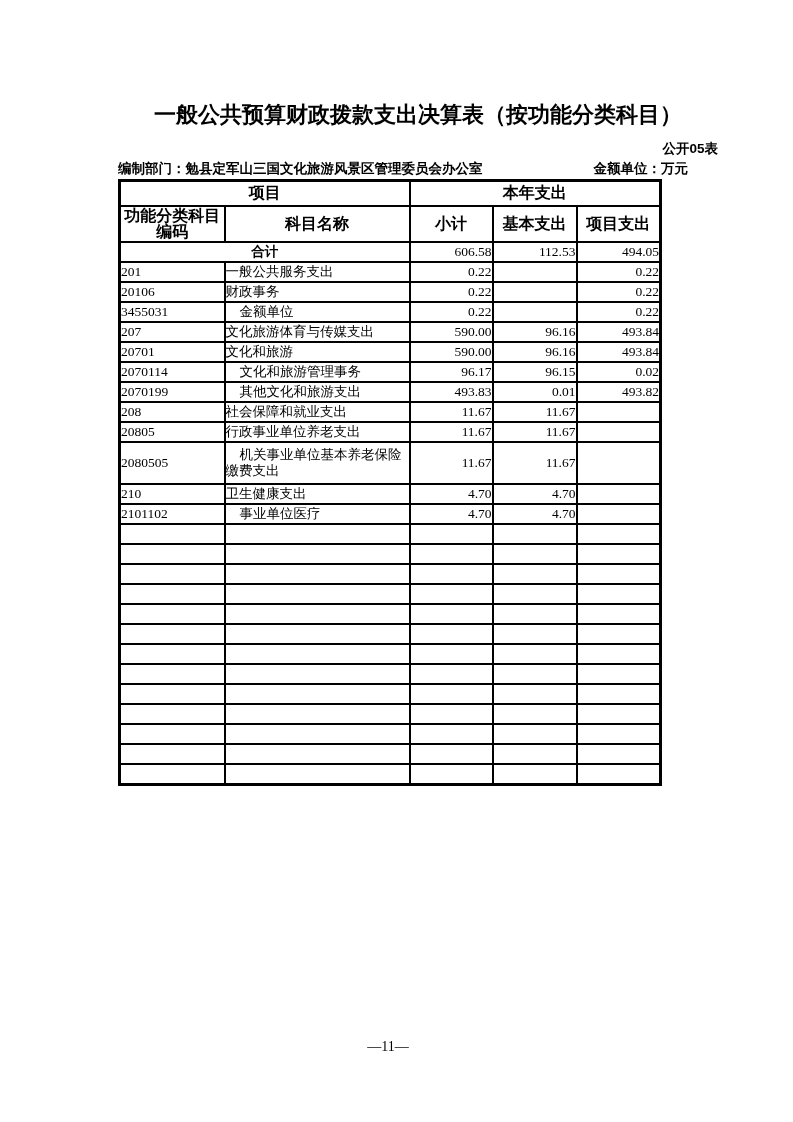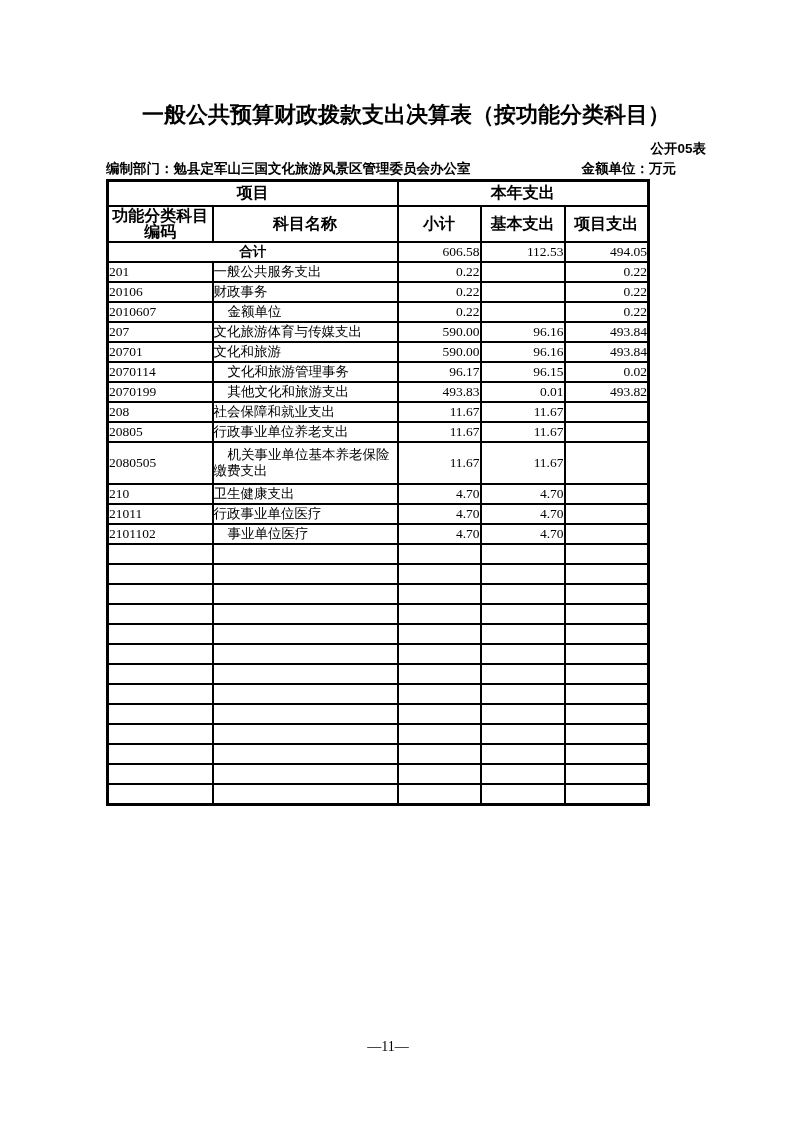--- a/index.html
+++ b/index.html
@@ -3,21 +3,21 @@
 <meta charset="utf-8">
 <style>
   html, body { margin: 0; padding: 0; }
   body {
     width: 793px; height: 1122px;
     background: #ffffff; color: #000;
     position: relative; overflow: hidden;
     font-family: "Liberation Serif", serif;
   }
   .content {
-    position: absolute; left: 106px; top: 0; width: 600px;
+    position: absolute; left: 118px; top: 0; width: 600px;
   }
   .title {
     margin-top: 100px;
     text-align: center;
     font-family: "Liberation Sans", sans-serif;
     font-weight: bold;
     font-size: 22px;
     line-height: 30px;
     white-space: nowrap;
   }
@@ -139,21 +139,21 @@
           <td class="num">0.22</td>
         </tr>
         <tr>
           <td class="code">20106</td>
           <td class="name">财政事务</td>
           <td class="num">0.22</td>
           <td class="num"></td>
           <td class="num">0.22</td>
         </tr>
         <tr>
-          <td class="code">2010607</td>
+          <td class="code">3455031</td>
           <td class="name indent">金额单位</td>
           <td class="num">0.22</td>
           <td class="num"></td>
           <td class="num">0.22</td>
         </tr>
         <tr>
           <td class="code">207</td>
           <td class="name">文化旅游体育与传媒支出</td>
           <td class="num">590.00</td>
           <td class="num">96.16</td>
@@ -202,27 +202,20 @@
           <td class="num"></td>
         </tr>
         <tr>
           <td class="code">210</td>
           <td class="name">卫生健康支出</td>
           <td class="num">4.70</td>
           <td class="num">4.70</td>
           <td class="num"></td>
         </tr>
         <tr>
-          <td class="code">21011</td>
-          <td class="name">行政事业单位医疗</td>
-          <td class="num">4.70</td>
-          <td class="num">4.70</td>
-          <td class="num"></td>
-        </tr>
-        <tr>
           <td class="code">2101102</td>
           <td class="name indent">事业单位医疗</td>
           <td class="num">4.70</td>
           <td class="num">4.70</td>
           <td class="num"></td>
         </tr>
         <tr>
           <td class="code"></td>
           <td class="name"></td>
           <td class="num"></td>

